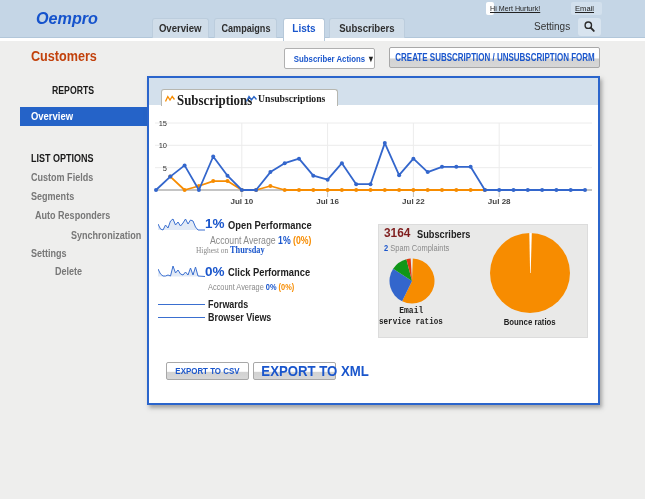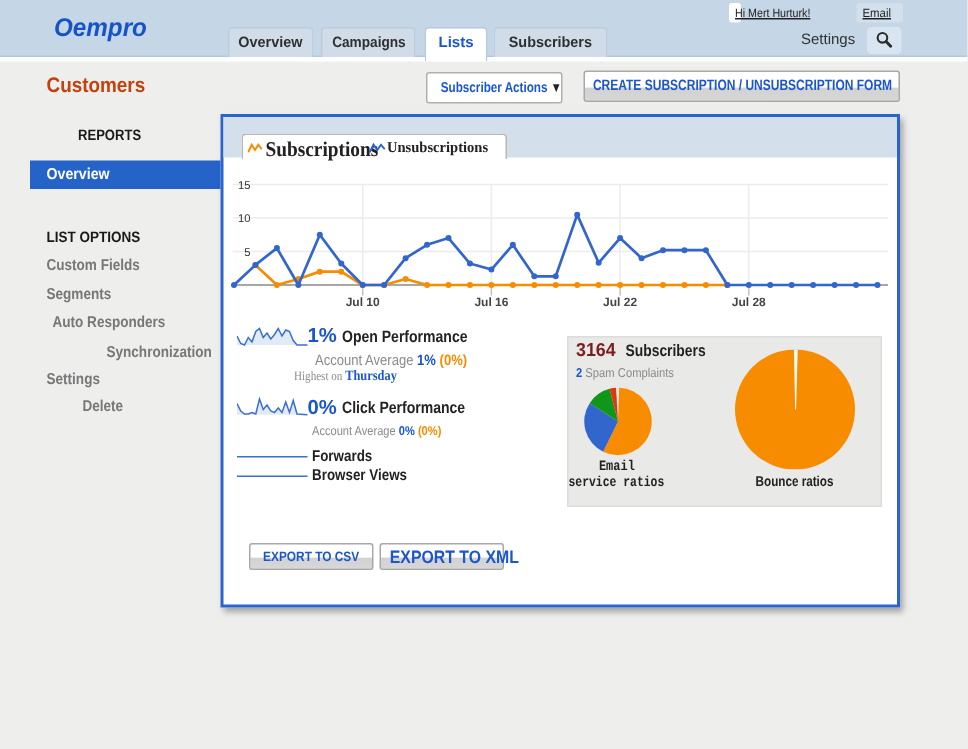--- a/index.html
+++ b/index.html
@@ -183,13 +183,13 @@
   </svg>
 <svg class="abs" style="left:490px;top:233px;" width="80" height="80" viewBox="0 0 80 80">
     <circle cx="40" cy="40" r="40" fill="#f78c00"></circle>
     <polygon points="39.3,0 41.8,0 40.7,40 40.1,40" fill="#ffffff"></polygon>
   </svg>
 
 <div class="abs b" style="left:366px;top:305px;width:90px;text-align:center;font-size:9.5px;color:#222;line-height:11px;font-family:Liberation Mono, monospace;"><span class="sqc" style="transform:scaleX(0.84);">Email</span><br><span class="sqc" style="transform:scaleX(0.8);">service ratios</span></div>
 <div class="abs b" style="left:480px;top:316px;width:100px;text-align:center;font-size:9.5px;color:#222;"><span class="sqc" style="transform:scaleX(0.82);">Bounce ratios</span></div>
 
 <div class="abs" style="left:166px;top:362px;width:83px;height:18px;background:linear-gradient(#ffffff 0%,#ffffff 52%,#d2d2d2 58%,#d7d7d7 100%);border:1px solid #a8a8a8;border-radius:2px;text-align:center;line-height:16px;font-size:9px;font-weight:bold;color:#1a56cc;white-space:nowrap;"><span class="sqc" style="transform:scaleX(0.88);">EXPORT TO CSV</span></div>
-<div class="abs" style="left:253px;top:362px;width:83px;height:18px;background:linear-gradient(#ffffff 0%,#ffffff 52%,#d2d2d2 58%,#d7d7d7 100%);border:1px solid #a8a8a8;border-radius:2px;text-align:center;line-height:16px;font-size:12px;font-weight:bold;color:#1a56cc;white-space:nowrap;"><span class="sqc" style="transform:scaleX(0.88);">EXPORT TO XML</span></div>
+<div class="abs" style="left:253px;top:362px;width:83px;height:18px;background:linear-gradient(#ffffff 0%,#ffffff 52%,#d2d2d2 58%,#d7d7d7 100%);border:1px solid #a8a8a8;border-radius:2px;text-align:center;line-height:16px;font-size:15px;font-weight:bold;color:#1a56cc;white-space:nowrap;"><span class="sqc" style="transform:scaleX(0.88);">EXPORT TO XML</span></div>
 
 </body></html>

